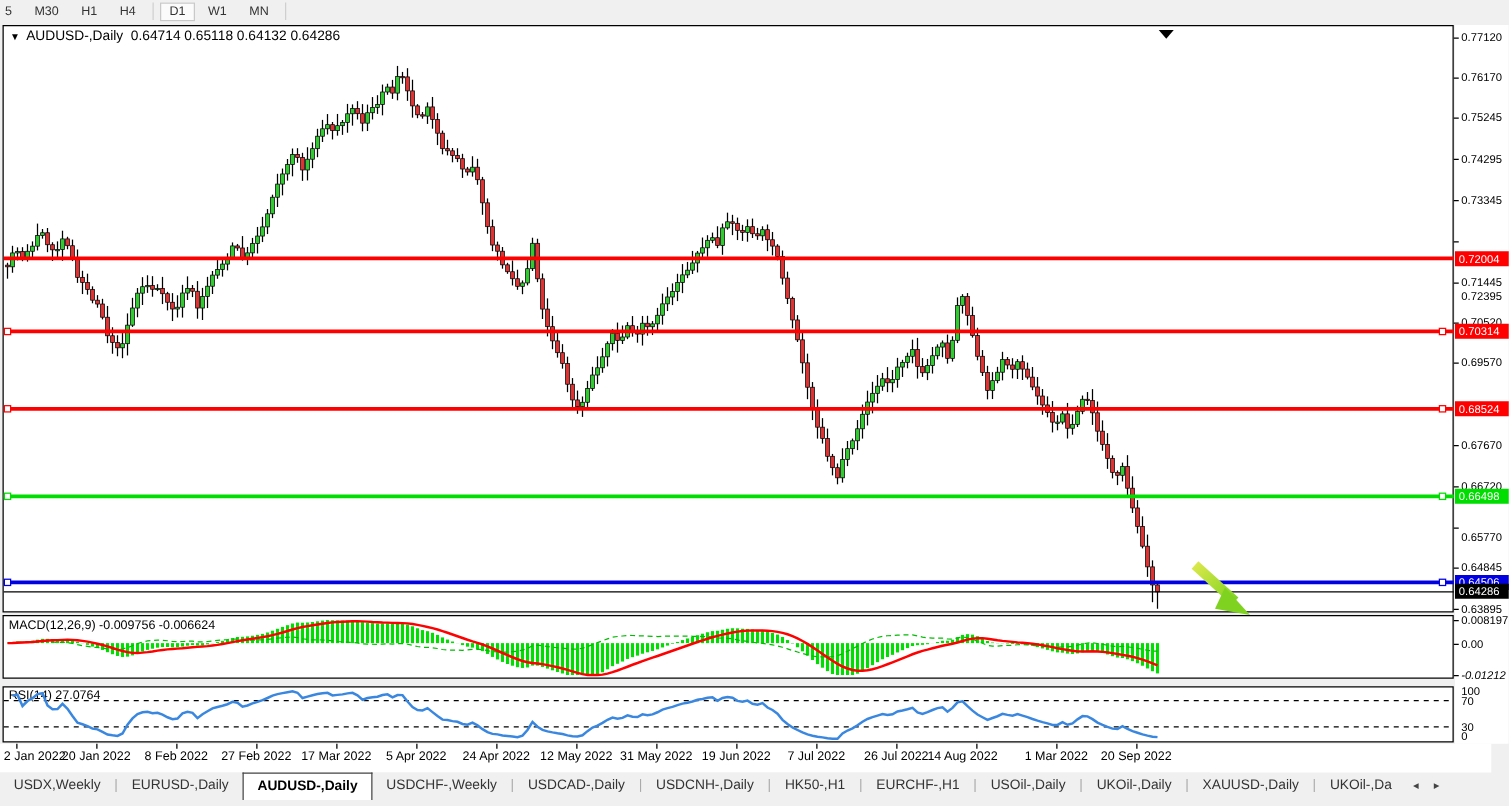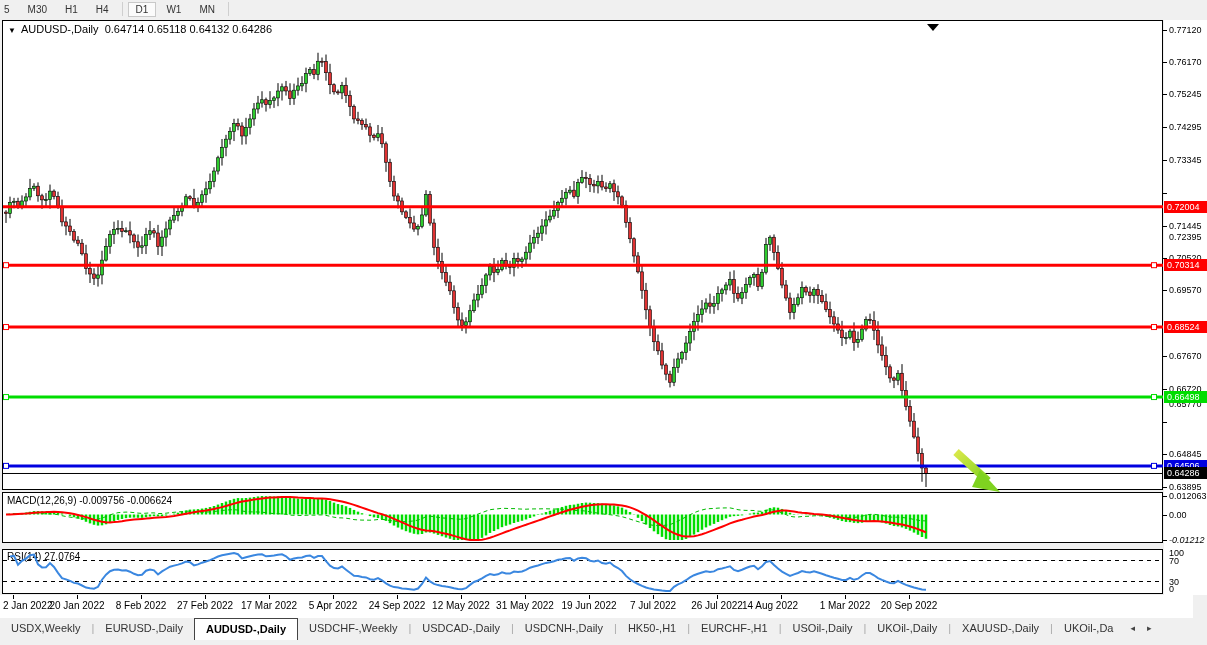--- a/index.html
+++ b/index.html
@@ -805,21 +805,21 @@
       <div class="date-label" style="left: 77px;">20 Jan 2022</div>
       <div class="date-tick" style="left: 141px;"></div>
       <div class="date-label" style="left: 141px;">8 Feb 2022</div>
       <div class="date-tick" style="left: 205px;"></div>
       <div class="date-label" style="left: 205px;">27 Feb 2022</div>
       <div class="date-tick" style="left: 269px;"></div>
       <div class="date-label" style="left: 269px;">17 Mar 2022</div>
       <div class="date-tick" style="left: 333px;"></div>
       <div class="date-label" style="left: 333px;">5 Apr 2022</div>
       <div class="date-tick" style="left: 397px;"></div>
-      <div class="date-label" style="left: 397px;">24 Sep 2022</div>
+      <div class="date-label" style="left: 397px;">24 Apr 2022</div>
       <div class="date-tick" style="left: 461px;"></div>
       <div class="date-label" style="left: 461px;">12 May 2022</div>
       <div class="date-tick" style="left: 525px;"></div>
       <div class="date-label" style="left: 525px;">31 May 2022</div>
       <div class="date-tick" style="left: 589px;"></div>
       <div class="date-label" style="left: 589px;">19 Jun 2022</div>
       <div class="date-tick" style="left: 653px;"></div>
       <div class="date-label" style="left: 653px;">7 Jul 2022</div>
       <div class="date-tick" style="left: 717px;"></div>
       <div class="date-label" style="left: 717px;">26 Jul 2022</div>
@@ -874,32 +874,32 @@
     <div class="axis-tick" style="top: 220.604px;">0.71445</div>
     <div class="tickdash" style="top: 257.568px;"></div>
     <div class="axis-tick" style="top: 252.568px;">0.70520</div>
     <div class="tickdash" style="top: 290.396px;"></div>
     <div class="axis-tick" style="top: 285.396px;">0.69570</div>
     <div class="tickdash" style="top: 356.052px;"></div>
     <div class="axis-tick" style="top: 351.052px;">0.67670</div>
     <div class="tickdash" style="top: 388.88px;"></div>
     <div class="axis-tick" style="top: 383.88px;">0.66720</div>
     <div class="tickdash" style="top: 421.708px;"></div>
-    <div class="axis-tick" style="top: 399px;">0.65770</div>
+    <div class="axis-tick" style="top: 425px;">0.65770</div>
     <div class="tickdash" style="top: 453.672px;"></div>
     <div class="axis-tick" style="top: 448.672px;">0.64845</div>
     <div class="tickdash" style="top: 486.5px;"></div>
     <div class="axis-tick" style="top: 481.5px;">0.63895</div>
     <div class="price-tag" style="top: 200.787px; background: rgb(255, 0, 0);">0.72004</div>
     <div class="price-tag" style="top: 259.187px; background: rgb(255, 0, 0);">0.70314</div>
     <div class="price-tag" style="top: 321.041px; background: rgb(255, 0, 0);">0.68524</div>
     <div class="price-tag" style="top: 391.051px; background: rgb(0, 221, 0);">0.66498</div>
     <div class="price-tag" style="top: 459.886px; background: rgb(0, 0, 224);">0.64506</div>
     <div class="price-tag" style="top: 467.489px; background: rgb(0, 0, 0); z-index: 5;">0.64286</div>
-    <div class="axis-tick" style="top: 491.499px;">0.012063</div>
+    <div class="axis-tick" style="top: 491.499px;">0.008197</div>
     <div class="tickdash" style="top: 496.499px;"></div>
     <div class="axis-tick" style="top: 509.5px;">0.00</div>
     <div class="tickdash" style="top: 514.5px;"></div>
     <div class="axis-tick" style="top: 535px; font-style: italic;">-0.01212</div>
     <div class="tickdash" style="top: 540px;"></div>
     <div class="axis-tick" style="top: 548px;">100</div>
     <div class="axis-tick" style="top: 555.5px;">70</div>
     <div class="axis-tick" style="top: 576.5px;">30</div>
     <div class="axis-tick" style="top: 584px;">0</div>
   </div>

